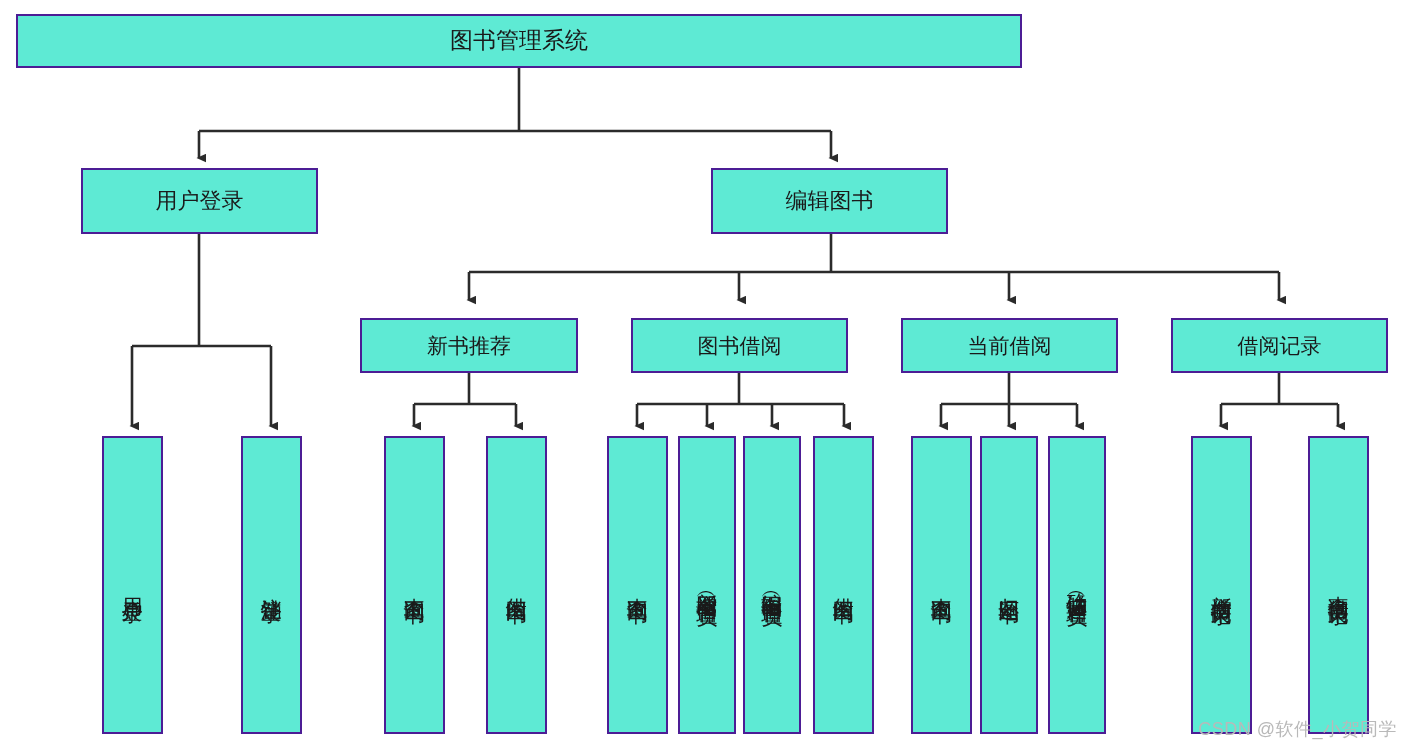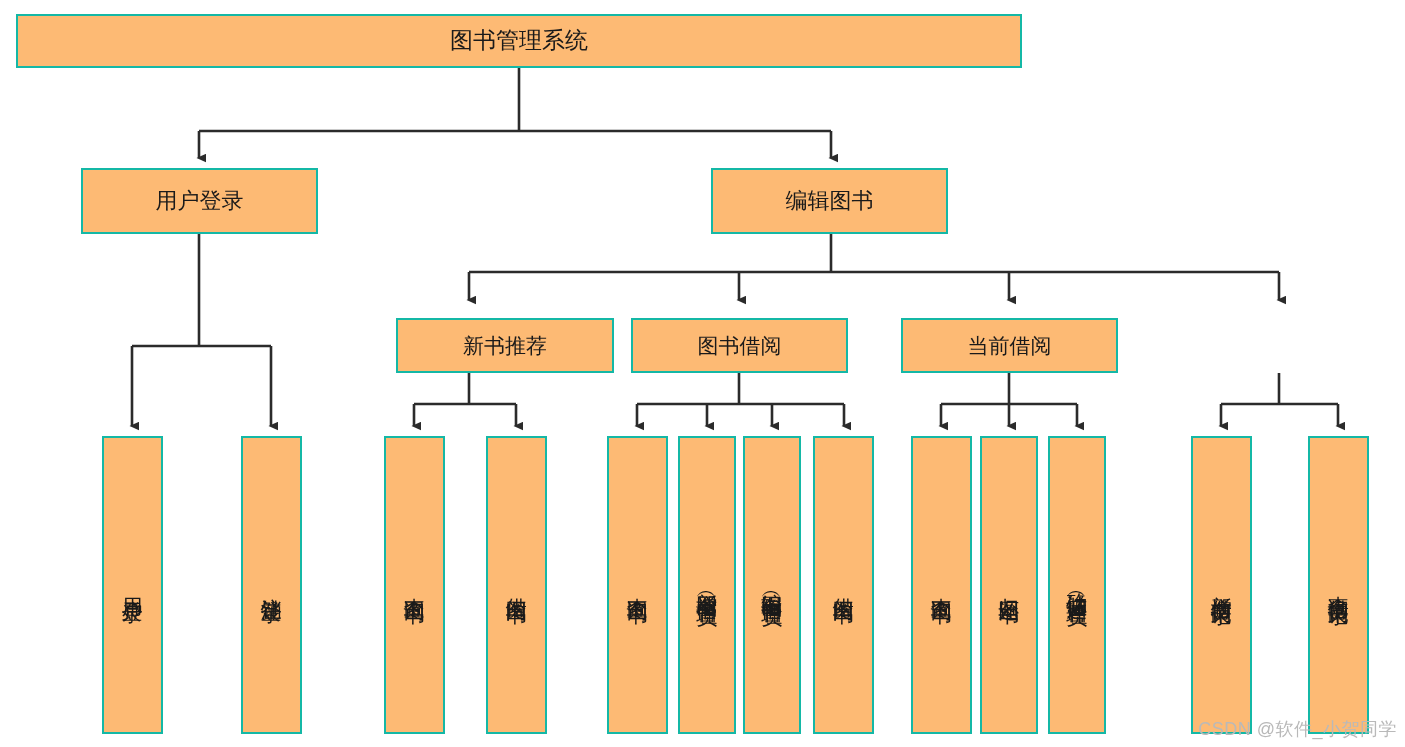--- a/index.html
+++ b/index.html
@@ -21,22 +21,22 @@
     position: absolute;
     left: 0;
     top: 0;
     width: 1405px;
     height: 747px;
     pointer-events: none;
   }
   .node {
     position: absolute;
     box-sizing: border-box;
-    border: 2px solid #14b8a6;
-    background: #fdba74;
+    border: 2px solid #4c1d95;
+    background: #5eead4;
     display: flex;
     align-items: center;
     justify-content: center;
     color: #1a1a1a;
   }
   .node.root {
     font-size: 23px;
   }
   .node.level2 {
     font-size: 22px;
@@ -130,29 +130,32 @@
     <span class="label">图书管理系统</span>
   </div>
 
   <div class="node level2" style="left:81px; top:168px; width:237px; height:66px;">
     <span class="label">用户登录</span>
   </div>
   <div class="node level2" style="left:711px; top:168px; width:237px; height:66px;">
     <span class="label">编辑图书</span>
   </div>
 
-  <div class="node level3" style="left:360px; top:318px; width:218px; height:55px;margin-left:36px;">
+  <div class="node level3" style="left:360px; top:318px; width:218px; height:55px;">
     <span class="label">新书推荐</span>
   </div>
   <div class="node level3" style="left:901px; top:318px; width:217px; height:55px;">
     <span class="label">当前借阅</span>
   </div>
   <div class="node level3" style="left:631px; top:318px; width:217px; height:55px;">
     <span class="label">图书借阅</span>
   </div>
+  <div class="node level3" style="left:1171px; top:318px; width:217px; height:55px;">
+    <span class="label">借阅记录</span>
+  </div>
 
   <div class="node leaf" style="left:102px; top:436px; width:61px; height:298px;">
     <span class="label">用户登录</span>
   </div>
   <div class="node leaf" style="left:241px; top:436px; width:61px; height:298px;">
     <span class="label">注销登录</span>
   </div>
 
   <div class="node leaf" style="left:384px; top:436px; width:61px; height:298px;">
     <span class="label">查询图书</span>

